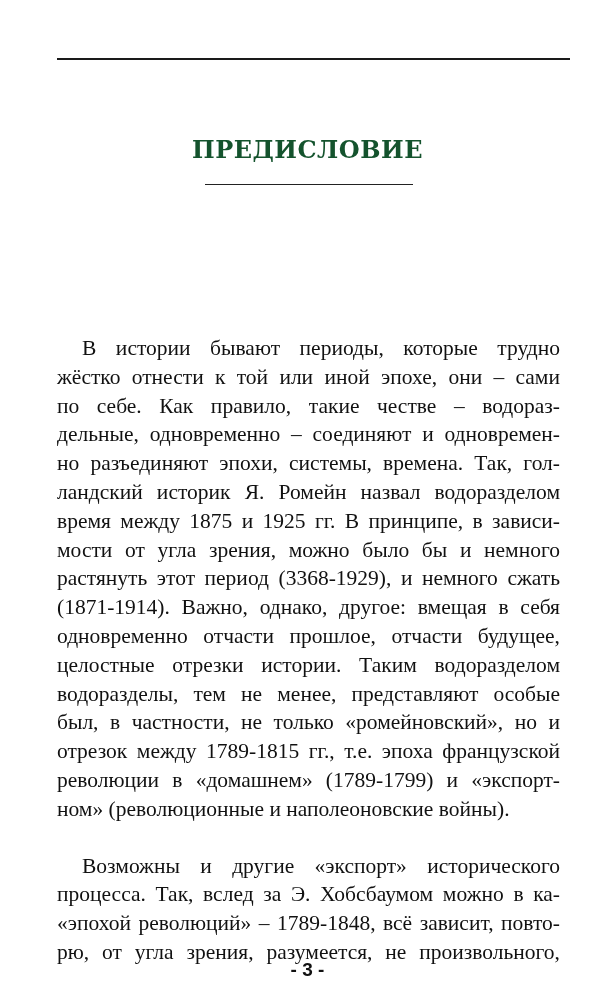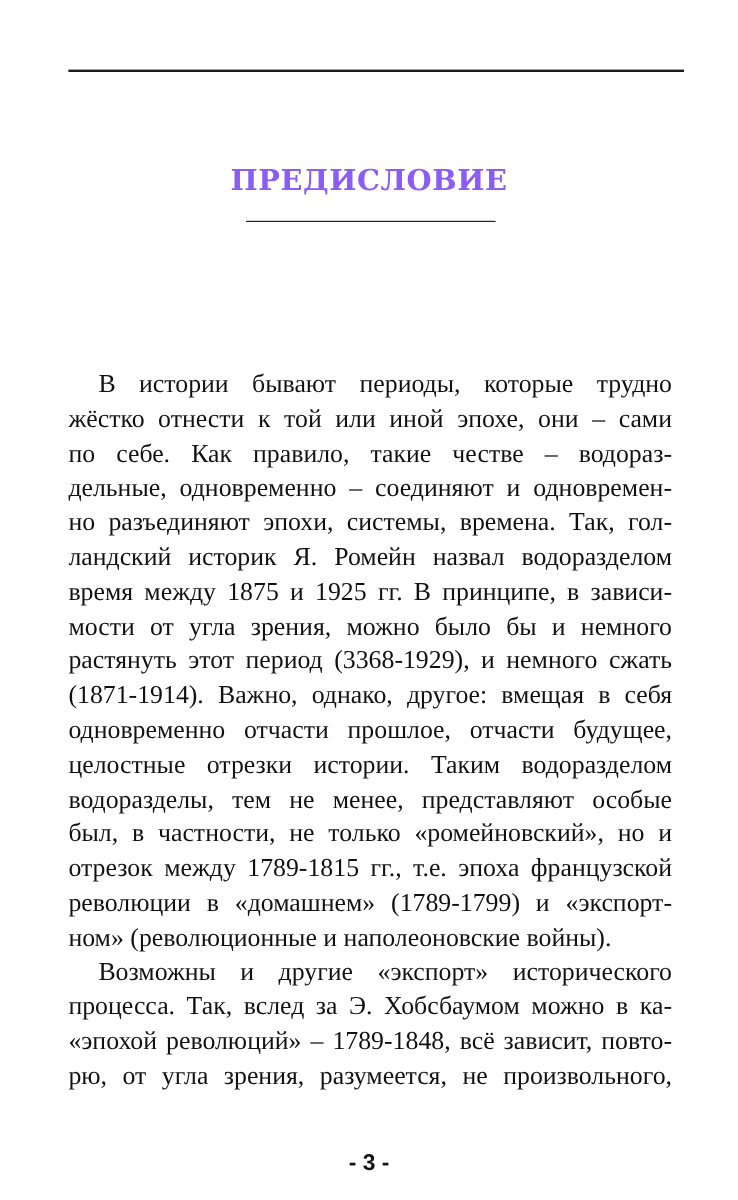--- a/index.html
+++ b/index.html
@@ -26,21 +26,21 @@
       position: absolute;
       left: 0;
       width: 615px;
       top: 134px;
       text-align: center;
       font-family: "DejaVu Serif", serif;
       font-weight: bold;
       font-size: 24px;
       letter-spacing: 0.5px;
       line-height: 32px;
-      color: #8b5cf6;
+      color: #14532d;
     }
     .title-rule {
       position: absolute;
       left: 205px;
       top: 184px;
       width: 208px;
       height: 0;
       border-top: 1.5px solid #222222;
     }
     .body-text {
@@ -55,20 +55,21 @@
     }
     .line {
       display: block;
       height: 28.8px;
       white-space: nowrap;
       text-align: justify;
       text-align-last: justify;
     }
     .line.indent {
       padding-left: 25px;
+      margin-top: 28px;
     }
     .line.last {
       text-align-last: left;
     }
     .page-number {
       position: absolute;
       left: 0;
       width: 615px;
       top: 957px;
       text-align: center;

